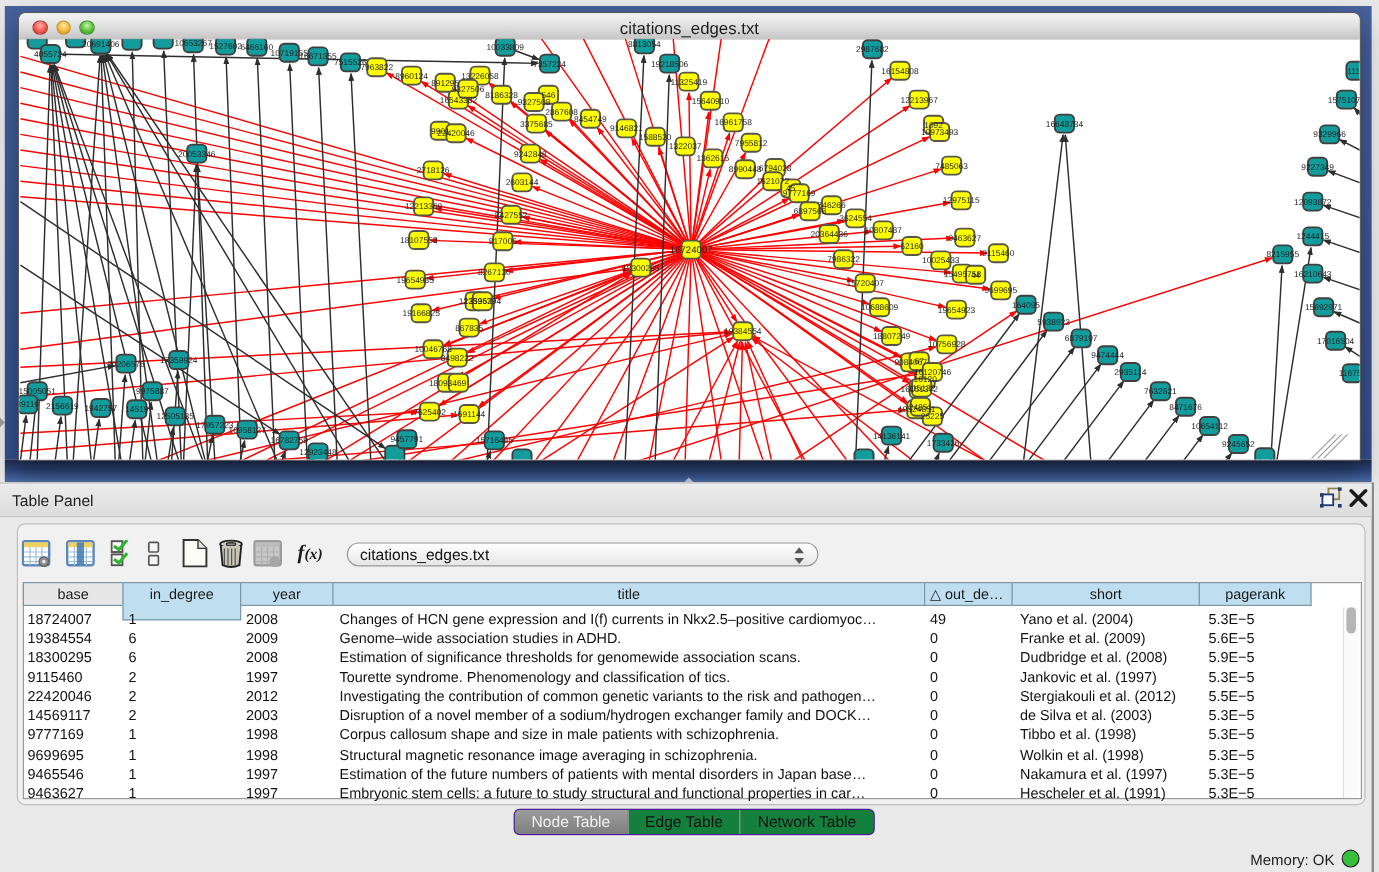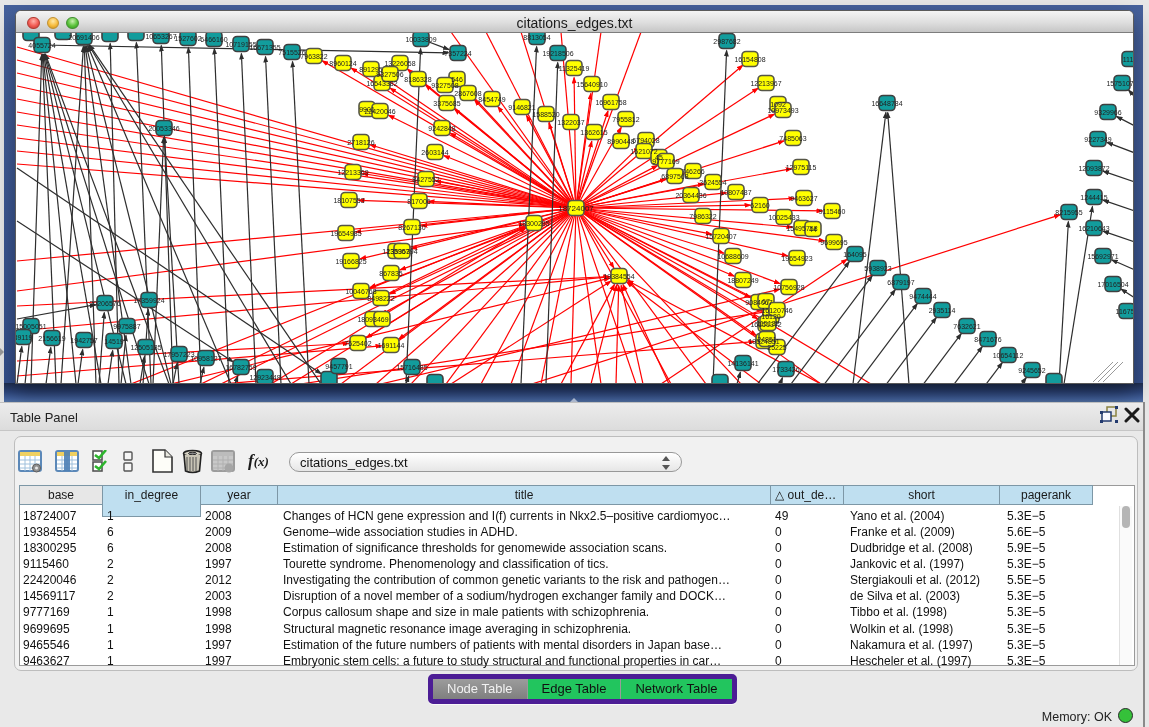--- a/index.html
+++ b/index.html
@@ -9,21 +9,21 @@
 .tl{position:absolute;top:5.5px;width:10.5px;height:10.5px;border-radius:50%}
 #ttl{position:absolute;top:3.5px;left:0;width:100%;text-align:center;font-size:14px;color:#1c1c1c}
 #canvas{position:absolute;left:0;top:21px;width:1117px;height:351px;background:#fff;overflow:hidden}
 #panel{position:absolute;left:0;top:402px;width:1143px;height:325px;background:#e9e9e9;border-right:2px solid #8a8a8a}
 #phead{position:absolute;left:0;top:0;width:100%;height:29px;background:linear-gradient(#ececec,#dcdcdc);border-top:1px solid #c0c0c0;border-bottom:1px solid #c6c6c6;box-sizing:border-box}
 #phead span{position:absolute;left:10px;top:7px;font-size:13px;color:#222}
 #inset{position:absolute;left:14px;top:34px;width:1122px;height:233px;background:#f1f1f1;border:1px solid #bdbdbd;border-radius:7px}
 #tablebox{position:absolute;left:19px;top:485px;width:1116px;height:181px;background:#fff;border:1px solid #9a9a9a;box-sizing:border-box}
 #drop{position:absolute;left:289px;top:452px;width:393px;height:20px;background:linear-gradient(#ffffff,#e6e6e6);border:1px solid #989898;border-radius:10px;box-sizing:border-box}
 #drop span{position:absolute;left:10px;top:2px;font-size:13px;color:#111}
-#tabs{position:absolute;left:428px;top:674px;height:20px;display:flex;border:5px solid #4c1d95;border-radius:5px;overflow:hidden;background:#22c55e;box-shadow:0 1px 0 rgba(255,255,255,.7)}
+#tabs{position:absolute;left:428px;top:674px;height:20px;display:flex;border:1px solid #4c1d95;border-radius:5px;overflow:hidden;background:#15803d;box-shadow:0 1px 0 rgba(255,255,255,.7)}
 .tab{font-size:13px;color:#111;padding:0 14px;line-height:20px}
 .tab.sel{background:linear-gradient(#9c9c9c,#7f7f7f);color:#f2f2f2}
 .tab+.tab{border-left:1px solid #9a9a9a}
 #mem{position:absolute;right:16px;top:708px;font-size:12.5px;color:#222}
 #mem i{display:inline-block;width:13px;height:13px;border-radius:50%;background:#35c13a;border:1.5px solid #2a2a2a;vertical-align:-2px;margin-left:6px}
 #scroll{position:absolute;left:1119px;top:506px;width:12px;height:159px;background:#fafafa;border-left:1px solid #e0e0e0}
 #thumb{position:absolute;left:1.5px;top:0px;width:8px;height:22px;background:#b5b5b5;border-radius:4px}
 </style></head><body>
 <div id="blue"></div>
 <div style="position:absolute;left:0px;top:348px;width:0;height:0;border-top:4px solid transparent;border-bottom:4px solid transparent;border-left:4px solid #9a9a9a"></div>
@@ -670,21 +670,21 @@
 <div style="position:absolute;left:205px;top:637.7px;font-size:12px;color:#111;white-space:nowrap">1997</div>
 <div style="position:absolute;left:283px;top:637.7px;font-size:12px;color:#111;white-space:nowrap">Estimation of the future numbers of patients with mental disorders in Japan base…</div>
 <div style="position:absolute;left:775px;top:637.7px;font-size:12px;color:#111;white-space:nowrap">0</div>
 <div style="position:absolute;left:850px;top:637.7px;font-size:12px;color:#111;white-space:nowrap">Nakamura et al. (1997)</div>
 <div style="position:absolute;left:1007px;top:637.7px;font-size:12px;color:#111;white-space:nowrap">5.3E−5</div>
 <div style="position:absolute;left:23px;top:653.8px;font-size:12px;color:#111;white-space:nowrap">9463627</div>
 <div style="position:absolute;left:107px;top:653.8px;font-size:12px;color:#111;white-space:nowrap">1</div>
 <div style="position:absolute;left:205px;top:653.8px;font-size:12px;color:#111;white-space:nowrap">1997</div>
 <div style="position:absolute;left:283px;top:653.8px;font-size:12px;color:#111;white-space:nowrap">Embryonic stem cells: a future to study structural and functional properties in car…</div>
 <div style="position:absolute;left:775px;top:653.8px;font-size:12px;color:#111;white-space:nowrap">0</div>
-<div style="position:absolute;left:850px;top:653.8px;font-size:12px;color:#111;white-space:nowrap">Hescheler et al. (1997)</div>
+<div style="position:absolute;left:850px;top:653.8px;font-size:12px;color:#111;white-space:nowrap">Hescheler et al. (1991)</div>
 <div style="position:absolute;left:1007px;top:653.8px;font-size:12px;color:#111;white-space:nowrap">5.3E−5</div>
 <div id="scroll">
     <div id="thumb"></div>
   </div>
 <div id="tabs">
     <div class="tab sel">Node Table</div>
     <div class="tab">Edge Table</div>
     <div class="tab">Network Table</div>
   </div>
 <div id="mem">Memory: OK<i></i></div>

